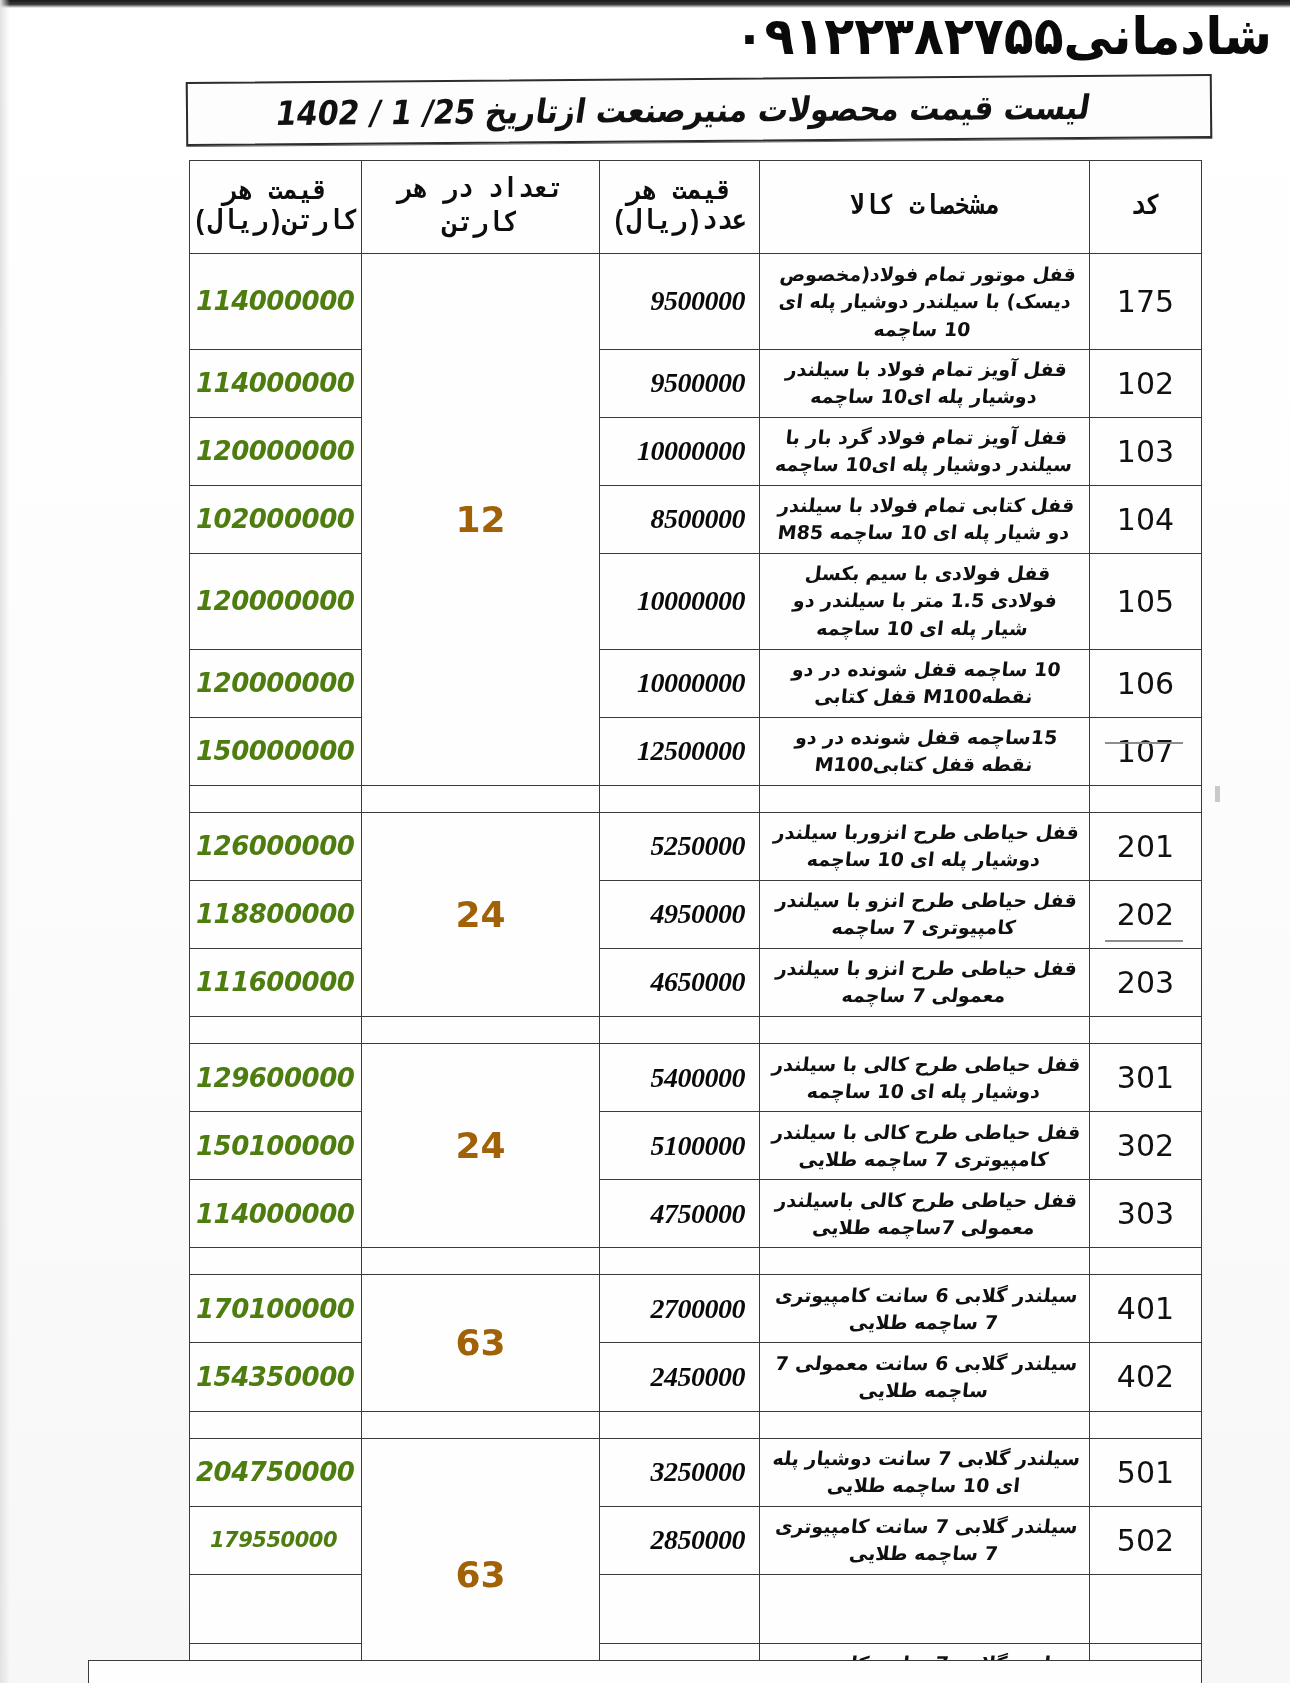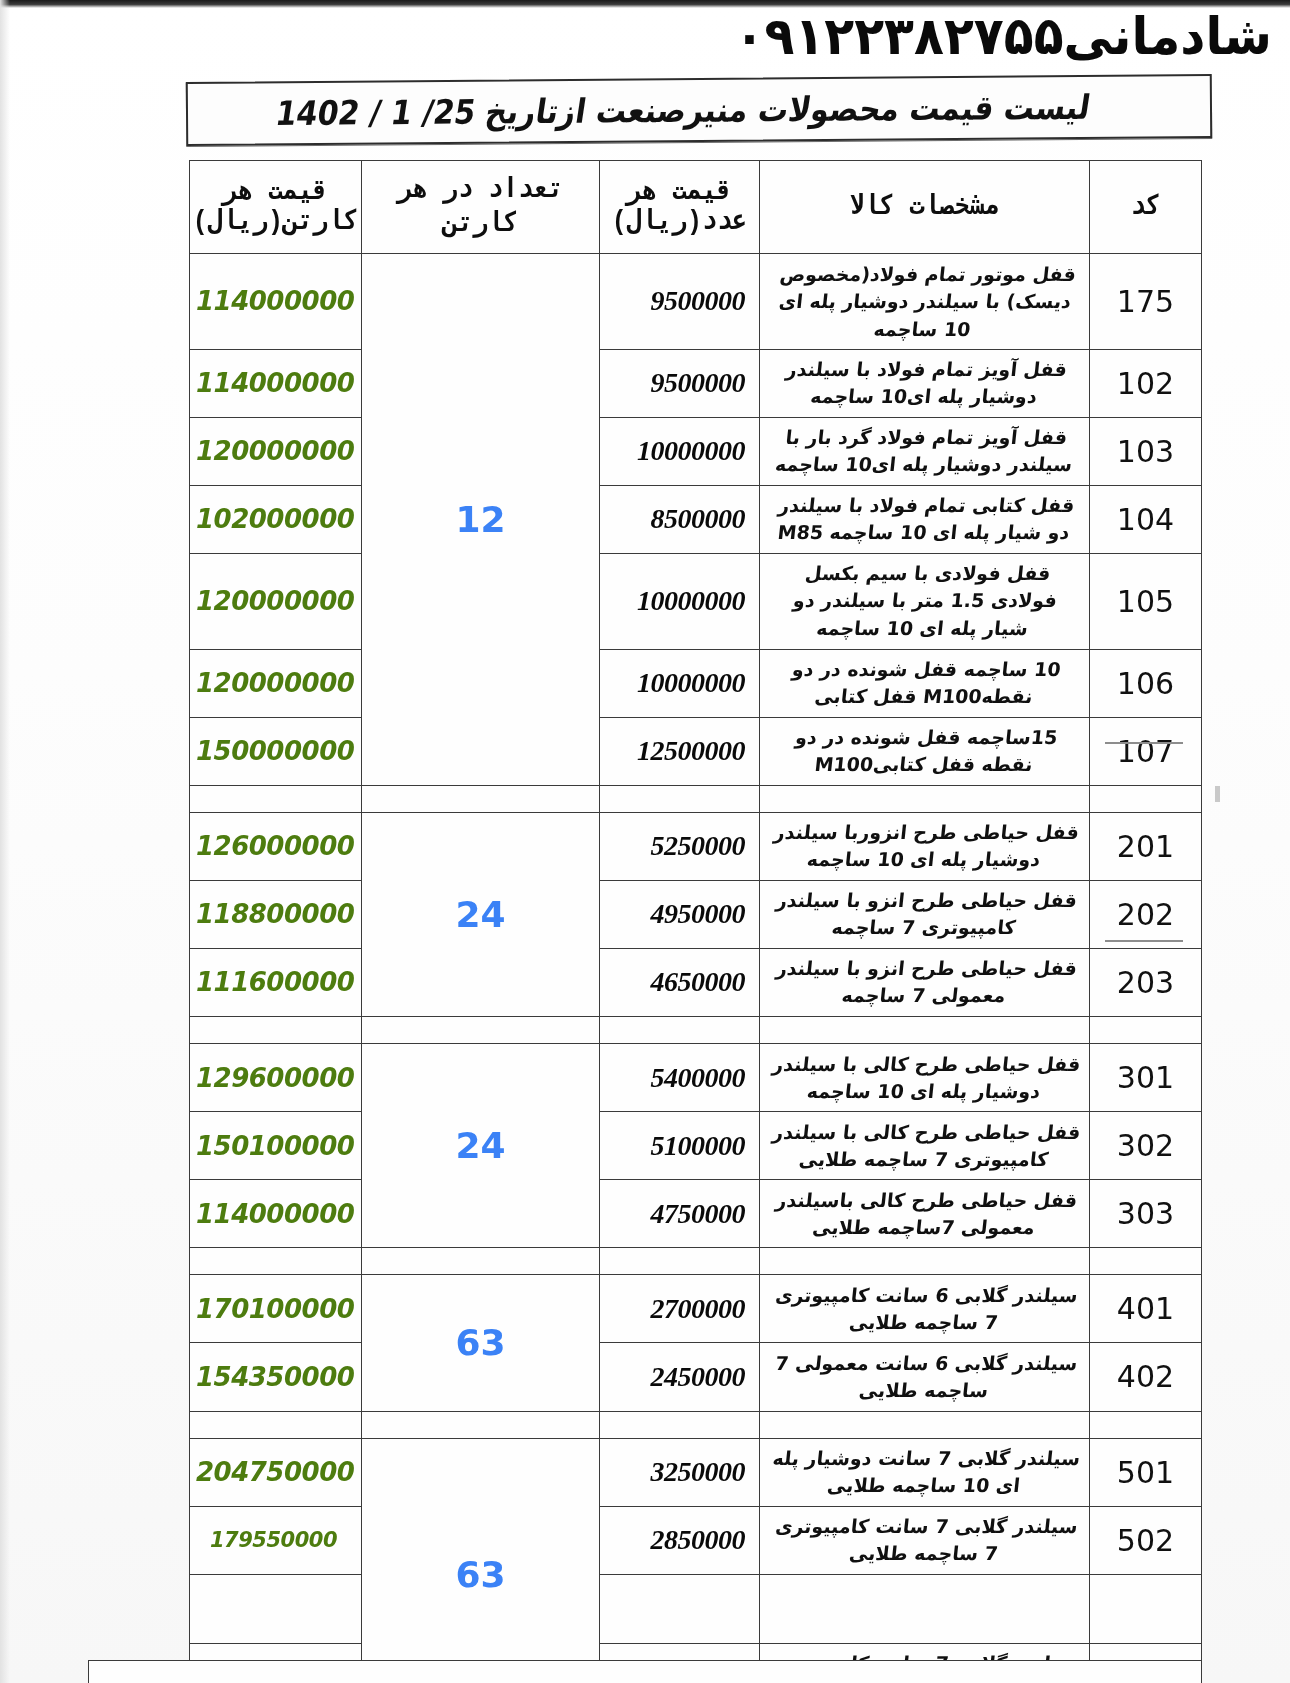--- a/index.html
+++ b/index.html
@@ -142,21 +142,21 @@
     padding: 4px 14px;
     direction: ltr;
     font-style: italic;
     letter-spacing: -0.5px;
   }
   td.qty-cell {
     text-align: center;
     font-family: "DejaVu Sans", sans-serif;
     font-size: 36px;
     font-weight: 700;
-    color: #3b82f6;
+    color: #a16207;
   }
   td.carton-cell {
     text-align: right;
     font-family: "DejaVu Sans", sans-serif;
     font-size: 26px;
     font-weight: 700;
     font-style: italic;
     color: #4d7c0f;
     padding: 4px 10px 4px 6px;
     direction: ltr;

